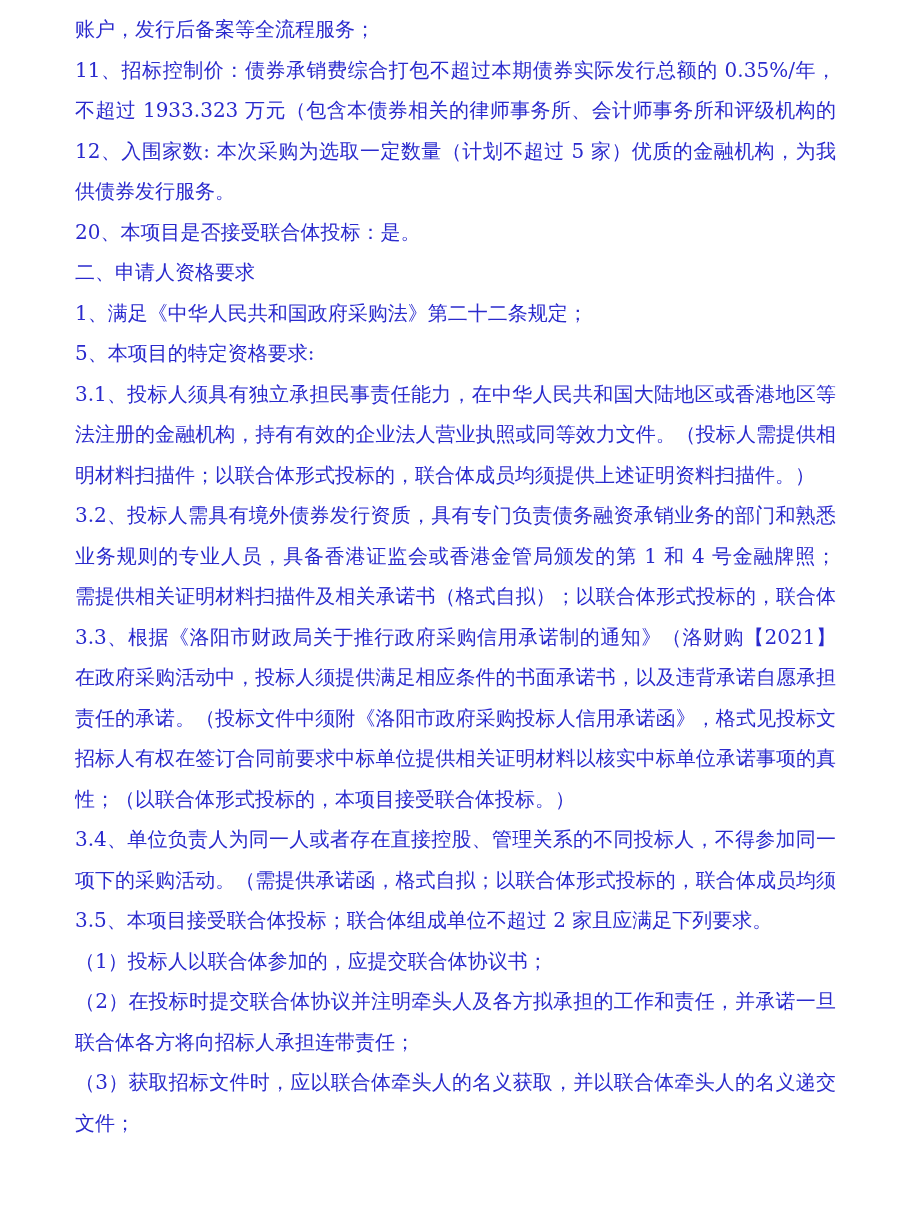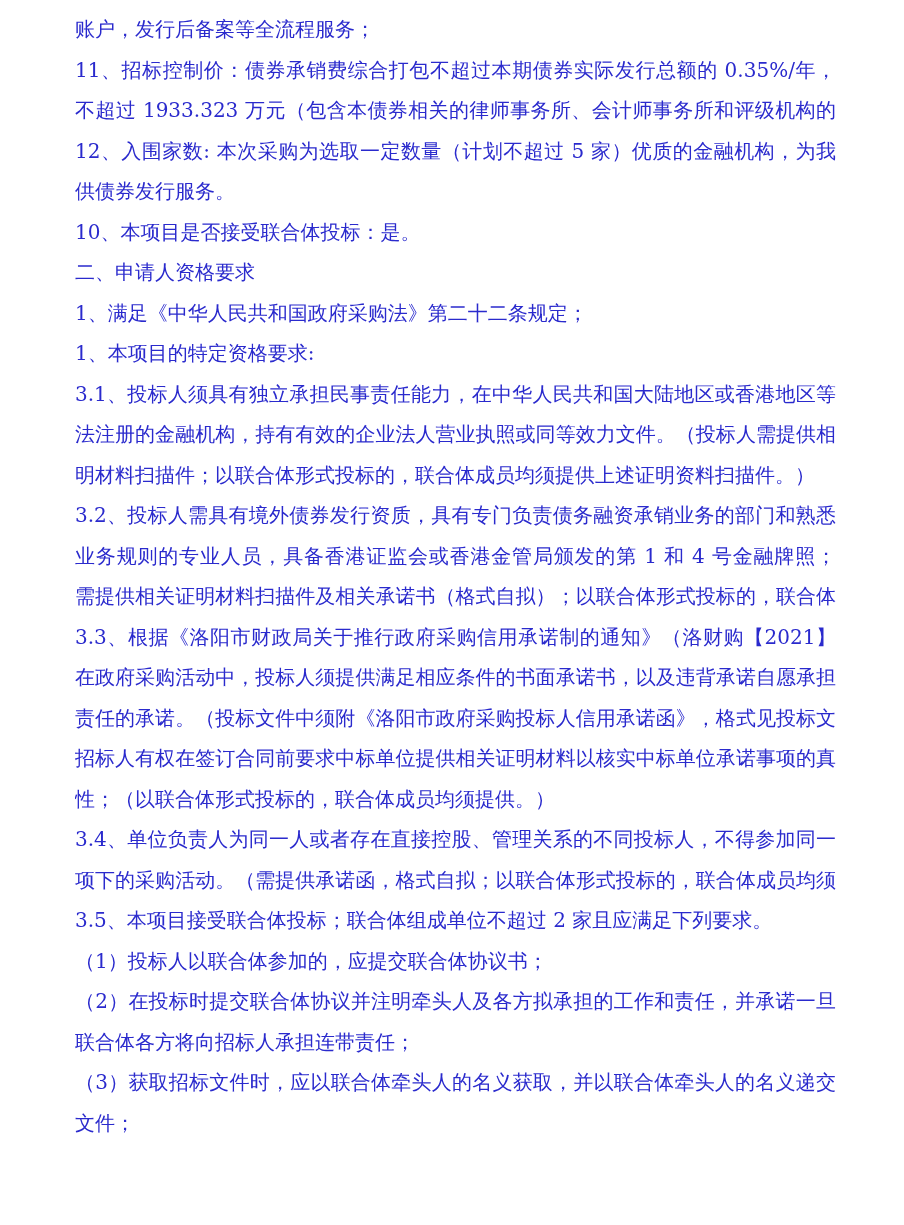--- a/index.html
+++ b/index.html
@@ -40,35 +40,35 @@
 </head>
 <body style="background: rgb(255, 255, 255);">
 
 <div class="page">
   <div class="doc" style="color: rgb(42, 42, 205);">
       <div class="line">账户，发行后备案等全流程服务；</div>
       <div class="line fill">11、招标控制价：债券承销费综合打包不超过本期债券实际发行总额的 0.35%/年，且总额</div>
       <div class="line">不超过 1933.323 万元（包含本债券相关的律师事务所、会计师事务所和评级机构的费用）;</div>
       <div class="line fill">12、入围家数: 本次采购为选取一定数量（计划不超过 5 家）优质的金融机构，为我公司提</div>
       <div class="line">供债券发行服务。</div>
-      <div class="line">10、本项目是否接受联合体投标：是。</div>
+      <div class="line">20、本项目是否接受联合体投标：是。</div>
       <div class="line">二、申请人资格要求</div>
       <div class="line">1、满足《中华人民共和国政府采购法》第二十二条规定；</div>
-      <div class="line">1、本项目的特定资格要求:</div>
+      <div class="line">5、本项目的特定资格要求:</div>
       <div class="line fill">3.1、投标人须具有独立承担民事责任能力，在中华人民共和国大陆地区或香港地区等地合</div>
       <div class="line fill">法注册的金融机构，持有有效的企业法人营业执照或同等效力文件。（投标人需提供相关证</div>
       <div class="line">明材料扫描件；以联合体形式投标的，联合体成员均须提供上述证明资料扫描件。）</div>
       <div class="line fill">3.2、投标人需具有境外债券发行资质，具有专门负责债务融资承销业务的部门和熟悉相关</div>
       <div class="line fill">业务规则的专业人员，具备香港证监会或香港金管局颁发的第 1 和 4 号金融牌照；（投标人</div>
       <div class="line fill">需提供相关证明材料扫描件及相关承诺书（格式自拟）；以联合体形式投标的，联合体成员</div>
       <div class="line fill">3.3、根据《洛阳市财政局关于推行政府采购信用承诺制的通知》（洛财购【2021】 11 号），</div>
       <div class="line fill">在政府采购活动中，投标人须提供满足相应条件的书面承诺书，以及违背承诺自愿承担相关</div>
       <div class="line fill">责任的承诺。（投标文件中须附《洛阳市政府采购投标人信用承诺函》，格式见投标文件格式）</div>
       <div class="line fill">招标人有权在签订合同前要求中标单位提供相关证明材料以核实中标单位承诺事项的真实</div>
-      <div class="line">性；（以联合体形式投标的，联合体成员均须提供。）</div>
+      <div class="line">性；（以联合体形式投标的，本项目接受联合体投标。）</div>
       <div class="line fill">3.4、单位负责人为同一人或者存在直接控股、管理关系的不同投标人，不得参加同一合同</div>
       <div class="line">项下的采购活动。（需提供承诺函，格式自拟；以联合体形式投标的，联合体成员均须提供）</div>
       <div class="line">3.5、本项目接受联合体投标；联合体组成单位不超过 2 家且应满足下列要求。</div>
       <div class="line">（1）投标人以联合体参加的，应提交联合体协议书；</div>
       <div class="line fill">（2）在投标时提交联合体协议并注明牵头人及各方拟承担的工作和责任，并承诺一旦中标</div>
       <div class="line">联合体各方将向招标人承担连带责任；</div>
       <div class="line fill">（3）获取招标文件时，应以联合体牵头人的名义获取，并以联合体牵头人的名义递交投标</div>
       <div class="line">文件；</div>
     </div>
 </div>

